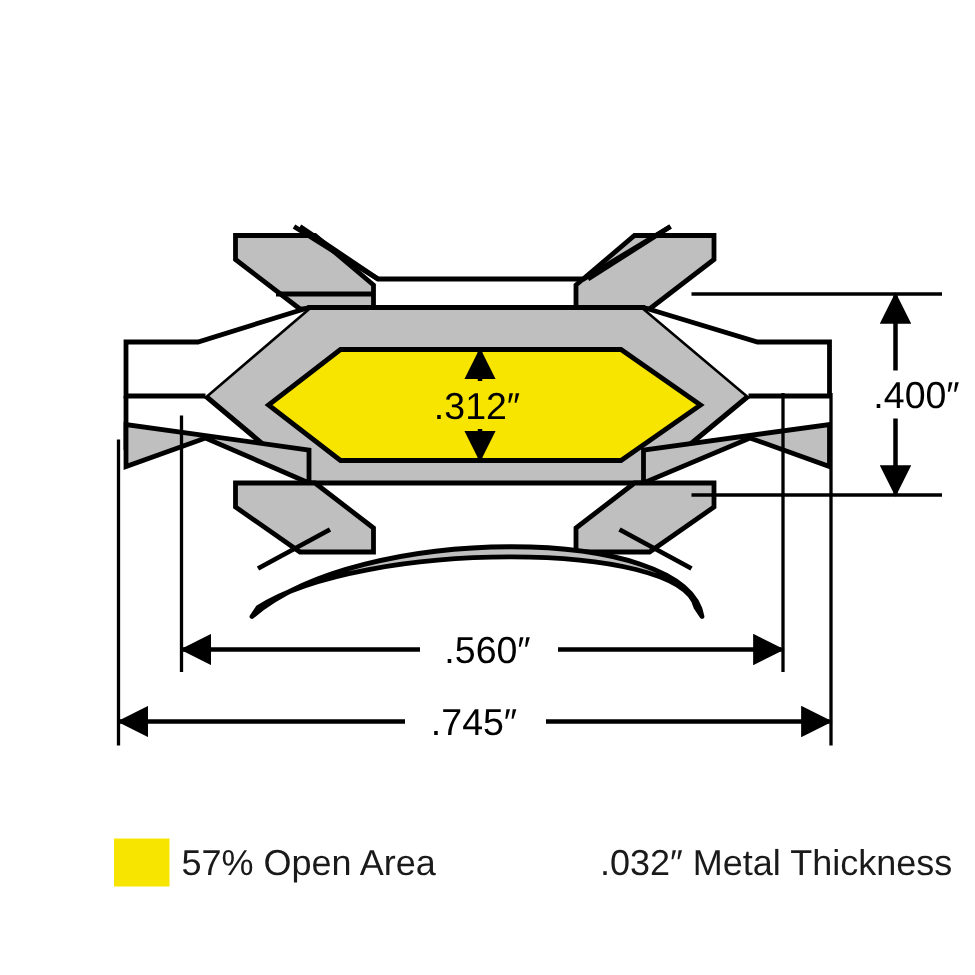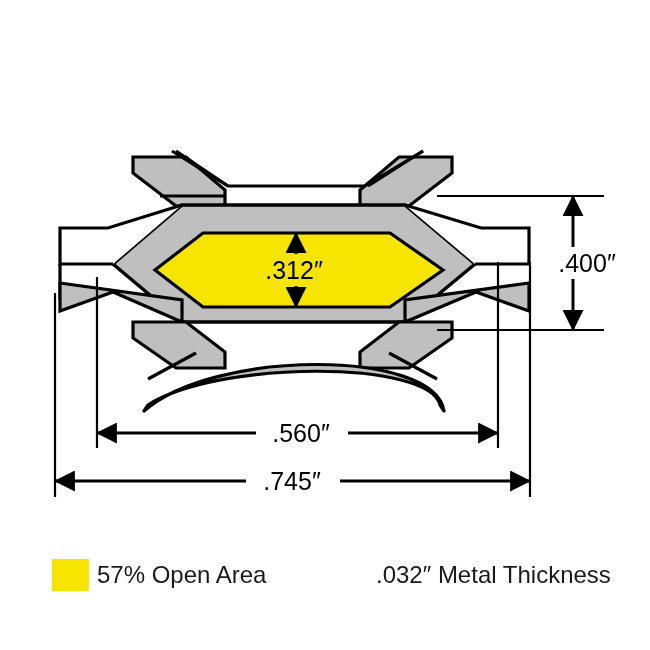--- a/index.html
+++ b/index.html
@@ -13,20 +13,21 @@
     font-family: "Liberation Sans", sans-serif;
     overflow: hidden;
     position: relative;
   }
   #diagram-root {
     position: absolute;
     left: 0;
     top: 0;
     width: 524px;
     height: 650px;
+    padding-left: 24px;
   }
   svg.figure {
     display: block;
     width: 650px;
     height: 650px;
   }
   .dim-text {
     font-family: "Liberation Sans", sans-serif;
     font-size: 25px;
     fill: #000000;

